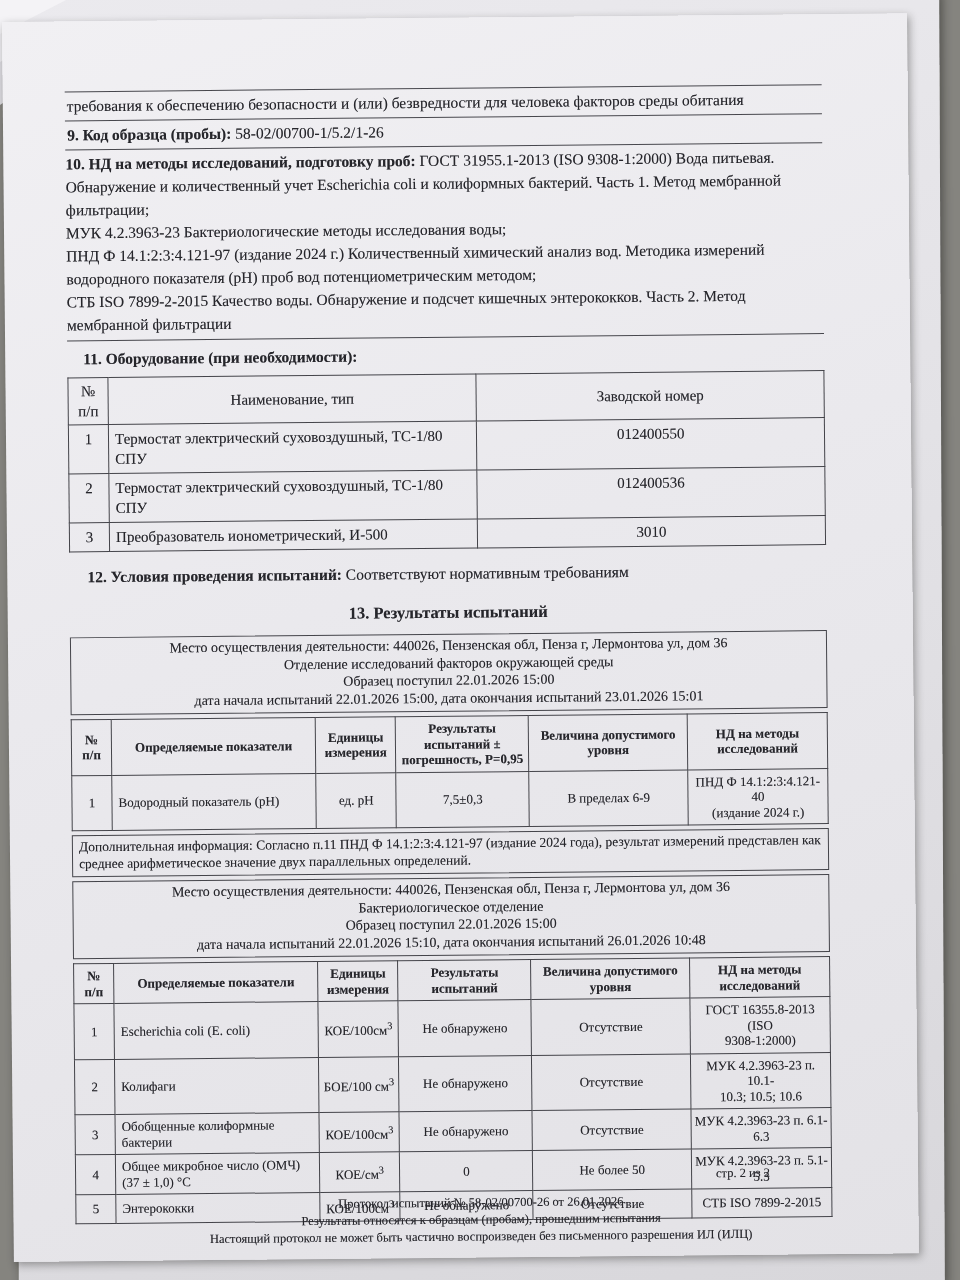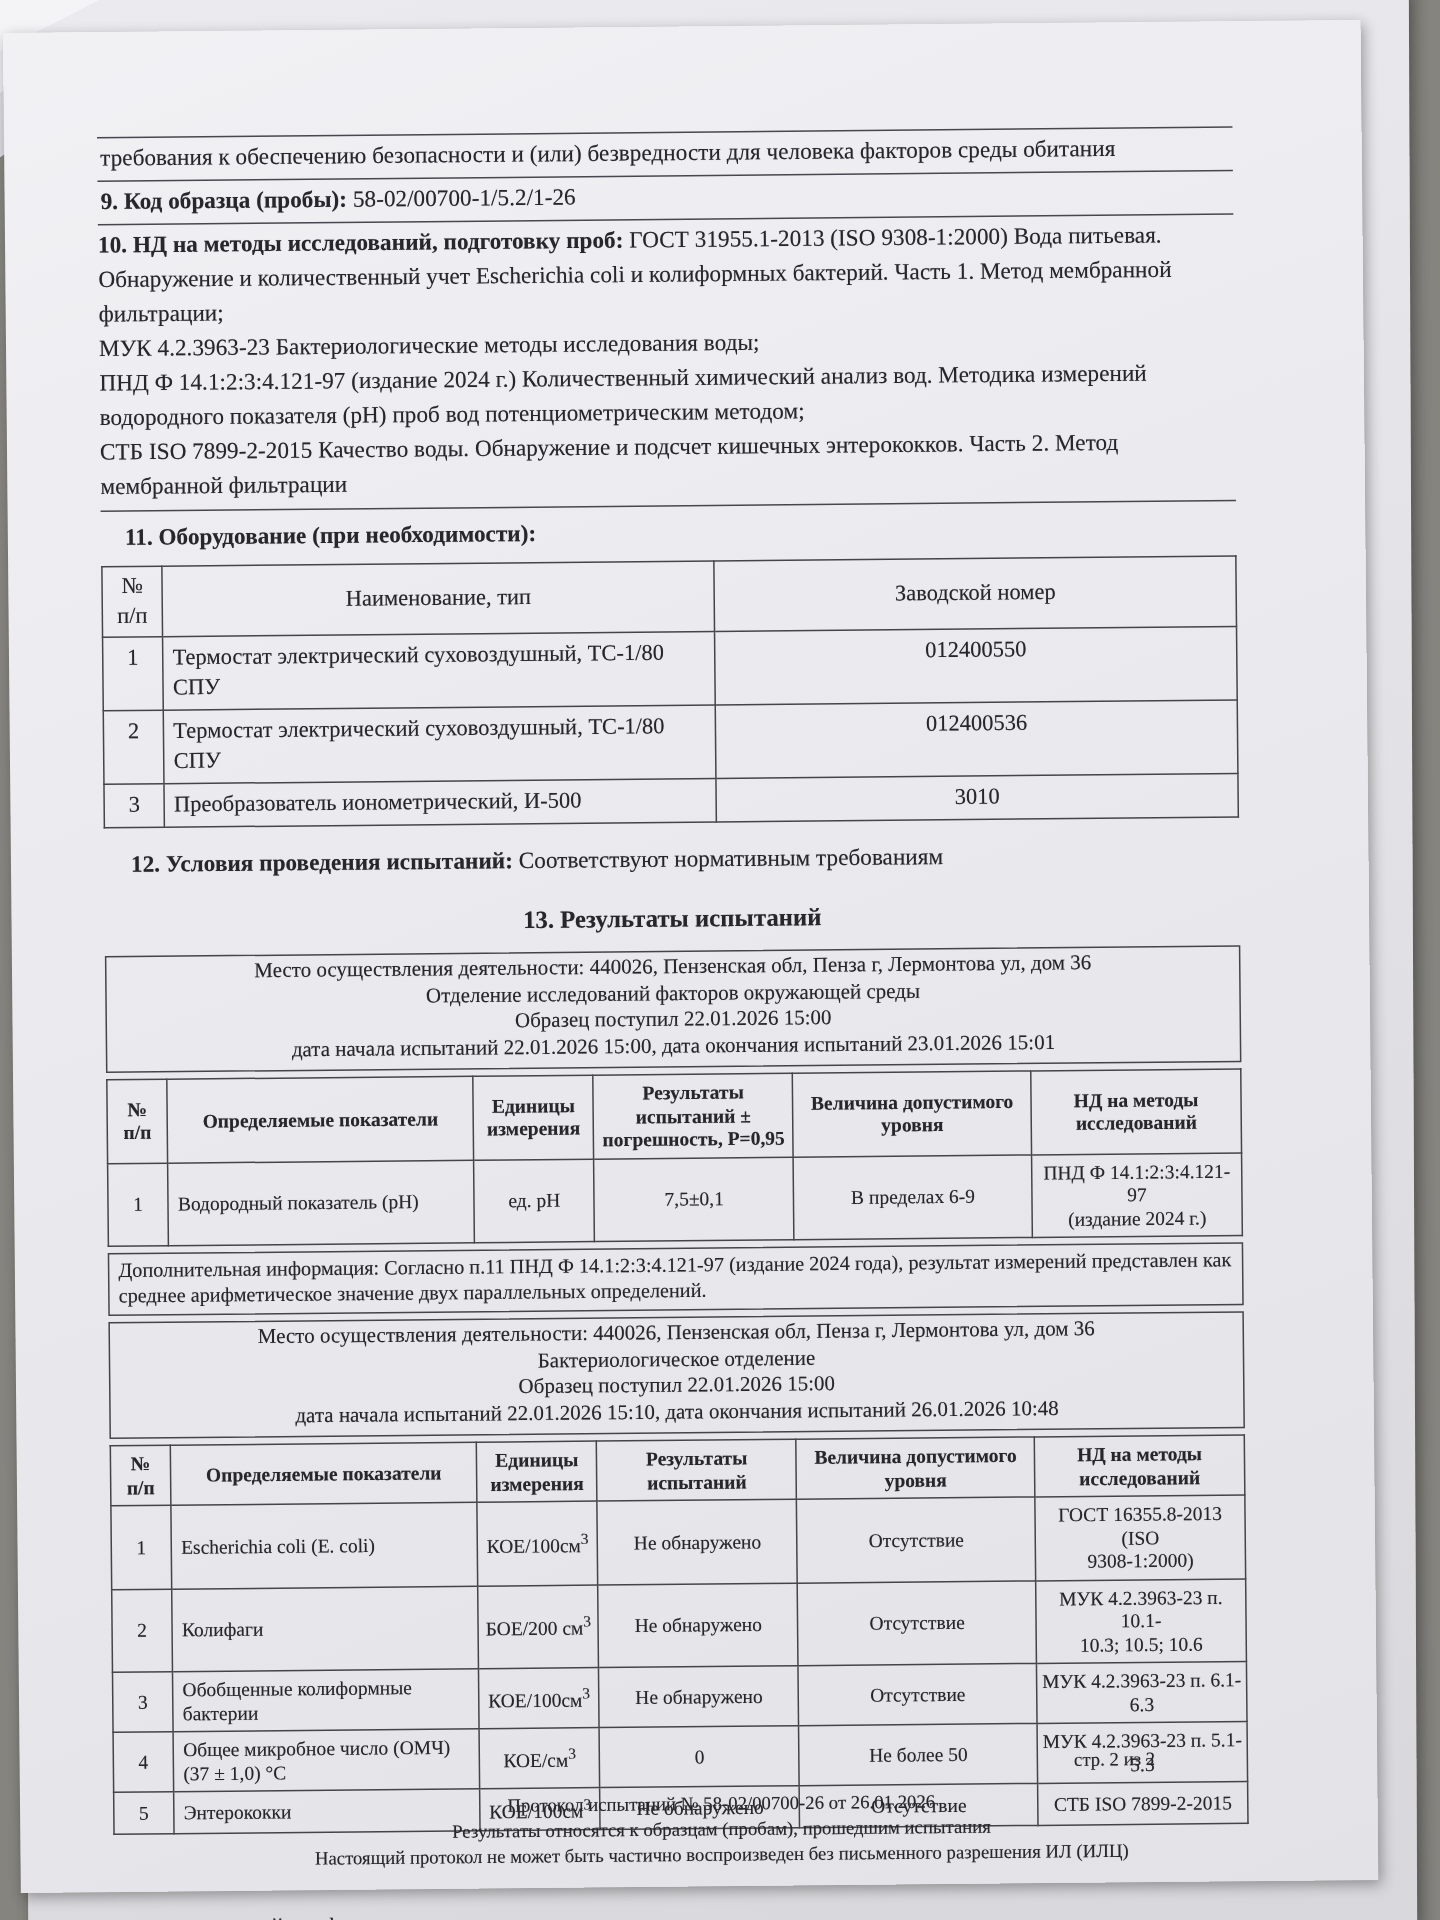--- a/index.html
+++ b/index.html
@@ -163,23 +163,23 @@
 погрешность, Р=0,95</th>
       <th>Величина допустимого
 уровня</th>
       <th>НД на методы
 исследований</th>
     </tr>
     <tr>
       <td>1</td>
       <td class="left">Водородный показатель (рН)</td>
       <td>ед. рН</td>
-      <td>7,5±0,1</td>
+      <td>7,5±0,3</td>
       <td>В пределах 6-9</td>
-      <td>ПНД Ф 14.1:2:3:4.121-97
+      <td>ПНД Ф 14.1:2:3:4.121-40
 (издание 2024 г.)</td>
     </tr>
   </tbody>
     </table>
 
   <div class="tbox note-box">Дополнительная информация: Согласно п.11 ПНД Ф 14.1:2:3:4.121-97 (издание 2024 года), результат измерений представлен как среднее арифметическое значение двух параллельных определений.</div>
 
   <div class="tbox">
     <div class="info-lines">Место осуществления деятельности: 440026, Пензенская обл, Пенза г, Лермонтова ул, дом 36
 Бактериологическое отделение
@@ -215,21 +215,21 @@
       <td class="left">Escherichia coli (E. coli)</td>
       <td><span>КОЕ/100см</span><sup>3</sup></td>
       <td>Не обнаружено</td>
       <td>Отсутствие</td>
       <td>ГОСТ 16355.8-2013 (ISO
 9308-1:2000)</td>
     </tr>
     <tr>
       <td>2</td>
       <td class="left">Колифаги</td>
-      <td><span>БОЕ/200 см</span><sup>3</sup></td>
+      <td><span>БОЕ/100 см</span><sup>3</sup></td>
       <td>Не обнаружено</td>
       <td>Отсутствие</td>
       <td>МУК 4.2.3963-23 п. 10.1-
 10.3; 10.5; 10.6</td>
     </tr>
     <tr>
       <td>3</td>
       <td class="left">Обобщенные колиформные
 бактерии</td>
       <td><span>КОЕ/100см</span><sup>3</sup></td>

